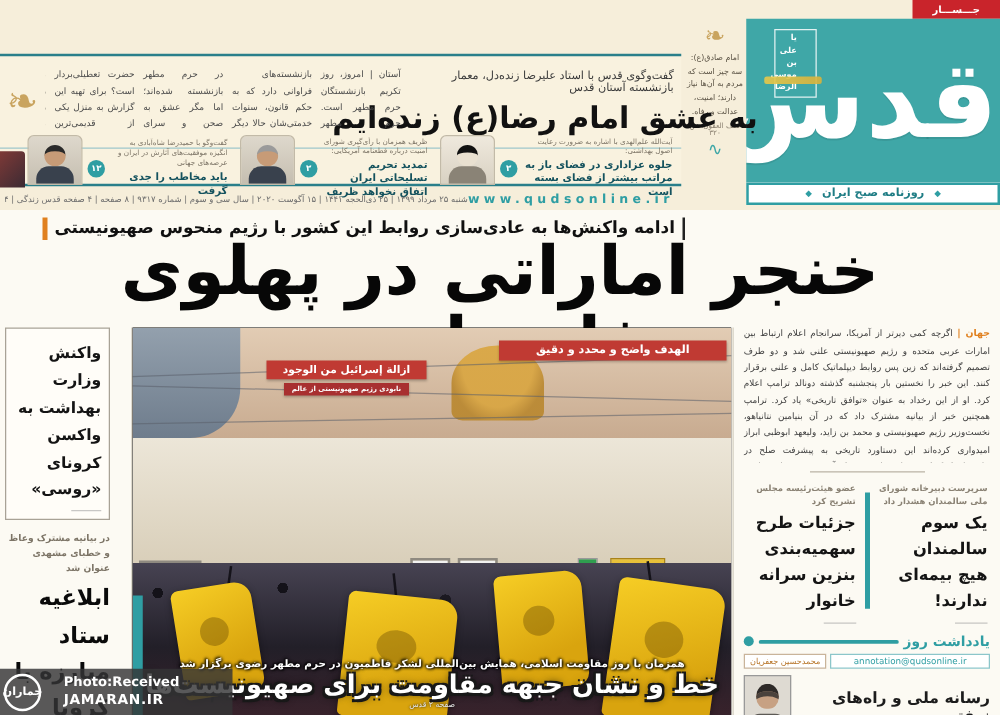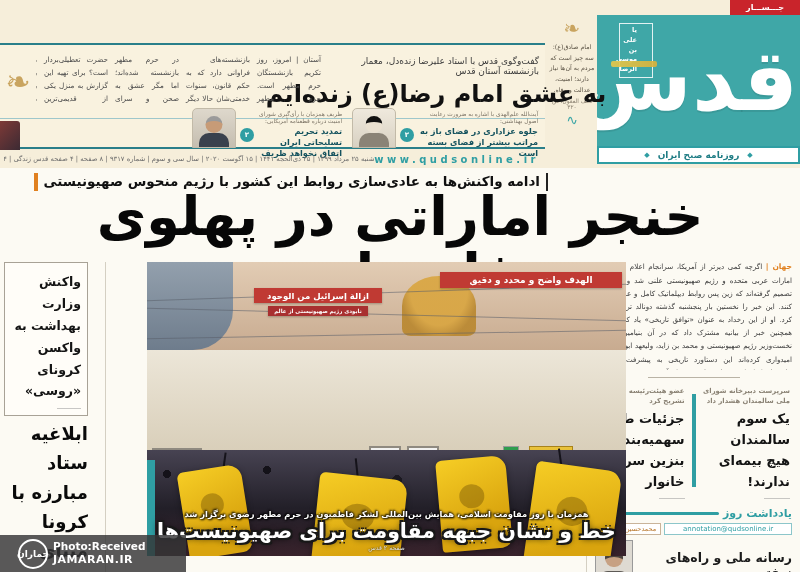--- a/index.html
+++ b/index.html
@@ -88,21 +88,21 @@
   .note-photo .torso { position:absolute; bottom:0; left:50%; transform:translateX(-50%); width:30px; height:12px; border-radius:9px 9px 0 0; background:#5d5a55; }
 
   .left-col { position:absolute; top:258px; left:0; width:92px; bottom:0; padding:4px 4px 0 4px; }
   .white-box { border:1px solid #a8a296; background:#fffdf8; padding:8px 6px 6px; }
   .wb-title { font-size:12.5px; font-weight:900; color:#141414; line-height:1.75; text-align:right; }
   .wb-ref { width:24px; border-top:1px solid #9a9a9a; margin-top:6px; opacity:.55; }
   .lc-kicker { margin-top:9px; font-size:7.3px; font-weight:bold; color:#7c7466; line-height:1.65; }
   .lc-headline { margin-top:3px; font-size:18px; font-weight:900; color:#0a0a0a; line-height:1.62; }
 
   
-  .photo { position:absolute; top:262px; left:106px; width:479px; bottom:16px; overflow:hidden; background:#000000;margin-left:41px; }
+  .photo { position:absolute; top:262px; left:106px; width:479px; bottom:0; overflow:hidden; background:#000000; }
   .ph-top { position:absolute; top:0; left:0; right:0; height:88px; background:linear-gradient(180deg,#e2ccb4,#c8ab90); }
   .ph-arch { position:absolute; top:0; left:0; width:86px; height:88px; background:linear-gradient(180deg,#93a0ad,#6e7c8c); border-radius:0 0 40px 0; }
   .wire { position:absolute; height:1px; background:rgba(90,95,105,.55); left:-20px; right:-20px; }
   .w1 { top:30px; transform:rotate(-2deg); } .w2 { top:52px; transform:rotate(1.5deg); } .w3 { top:72px; transform:rotate(-1deg); }
   .dome { position:absolute; top:14px; right:150px; width:74px; height:60px; background:radial-gradient(ellipse at 50% 20%, #d9a53f 0 55%, #b9872e 75%); border-radius:50% 50% 12% 12%; opacity:.9; }
   .banner-red { position:absolute; background:#c03a33; color:#fff; font-weight:bold; display:flex; align-items:center; justify-content:center; box-shadow:0 1px 2px rgba(0,0,0,.25); }
   .bn-right { top:10px; right:4px; width:182px; height:16px; font-size:9px; }
   .bn-left { top:26px; right:244px; width:128px; height:15px; font-size:8.5px; }
   .bn-left-sub { top:44px; right:258px; width:100px; height:10px; font-size:5.5px; background:#a83030; }
   .ph-mid { position:absolute; top:88px; left:0; right:0; height:100px; background:linear-gradient(180deg,#ece6d8,#d9cfba); }
@@ -140,21 +140,21 @@
   .po2 { left:214px; top:196px; height:120px; transform:rotate(-6deg); }
   .po3 { left:420px; top:186px; height:130px; transform:rotate(-8deg); }
   .credit-strip { position:absolute; left:0; bottom:0; width:8px; height:96px; background:#2f9ea3; }
   .caption { position:absolute; left:6px; right:6px; bottom:5px; text-align:center; }
   .cap-kick { font-size:8.3px; font-weight:bold; color:#fff; text-shadow:0 0 3px #000,1px 1px 2px #000,-1px -1px 2px #000; }
   .cap-title { margin-top:1px; font-size:20.5px; font-weight:900; color:#fff; line-height:1.15;
     text-shadow:2px 2px 0 #181818,-2px 2px 0 #181818,2px -2px 0 #181818,-2px -2px 0 #181818,0 0 7px #000; }
   .cap-ref { font-size:6.2px; color:#e8e8e8; text-shadow:0 0 2px #000; }
 
   
-  .watermark { position:absolute; left:0; top:535px; width:186px; height:37px; background:rgba(52,52,54,.82); display:flex; align-items:center; direction:ltr; padding-left:18px; gap:5px; }
+  .watermark { position:absolute; left:0; top:535px; width:186px; height:37px; background:rgba(52,52,54,.82); display:flex; align-items:center; direction:ltr; padding-left:3px; gap:18px; }
   .wm-logo { width:30px; height:30px; min-width:30px; border:2px solid #fff; border-radius:50%; color:#fff; font-size:9px; font-weight:bold; display:flex; align-items:center; justify-content:center; }
   .wm-lines { color:#fff; font-weight:bold; line-height:1.25; }
   .wm-l1 { font-size:10.5px; } .wm-l2 { font-size:11px; letter-spacing:.5px; }
 </style>
 </head>
 <body>
 
 <div class="page">
   <div class="header-bg"></div>
 
@@ -201,20 +201,31 @@
       <div class="tz-text">
         <div class="tz-kicker">ظریف همزمان با رأی‌گیری شورای امنیت درباره قطعنامه آمریکایی:</div>
         <div class="tz-title">تمدید تحریم تسلیحاتی ایران اتفاق نخواهد ظریف</div>
       </div>
       <div class="tz-badge">۲</div>
       <div class="portrait gray">
           <div class="head"></div>
           <div class="torso"></div>
         </div>
     </div>
+    <div class="teaser teaser-3">
+      <div class="tz-text">
+        <div class="tz-kicker">گفت‌وگو با حمیدرضا شاه‌آبادی به انگیزه موفقیت‌های آثارش در ایران و عرصه‌های جهانی</div>
+        <div class="tz-title">باید مخاطب را جدی گرفت</div>
+      </div>
+      <div class="tz-badge">۱۲</div>
+      <div class="portrait">
+          <div class="head"></div>
+          <div class="torso"></div>
+        </div>
+    </div>
     <div class="photo-stub"></div>
   </div>
 
   <div class="dateline">
     <span class="date-info">شنبه ۲۵ مرداد ۱۳۹۹ | ۲۵ ذی‌الحجه ۱۴۴۱ | ۱۵ آگوست ۲۰۲۰ | سال سی و سوم | شماره ۹۳۱۷ | ۸ صفحه | ۴ صفحه قدس زندگی | ۴ صفحه ویژه خراسان | ۸ صفحه راهکار | ۱۰۰۰ تومان</span>
     <span class="site-url">www.qudsonline.ir</span>
   </div>
 
   <div class="lead-kicker-row">
     <span class="lead-kicker">ادامه واکنش‌ها به عادی‌سازی روابط این کشور با رژیم منحوس صهیونیستی</span>
@@ -262,20 +273,21 @@
       </div>
 
     </div>
   </div>
 
   <div class="left-col">
     <div class="white-box">
       <div class="wb-title">واکنش وزارت بهداشت به واکسن کرونای «روسی»</div>
       <div class="wb-ref"></div>
     </div>
+    <div class="lc-kicker">در بیانیه مشترک وعاظ و خطبای مشهدی عنوان شد</div>
     <div class="lc-headline">ابلاغیه ستاد مبارزه با کرونا مبنای جلسات عزاداری</div>
 
   </div>
 
   <div class="photo">
     <div class="ph-top">
       <div class="ph-arch"></div>
       <div class="dome"></div>
       <div class="wire w1"></div>
       <div class="wire w2"></div>

